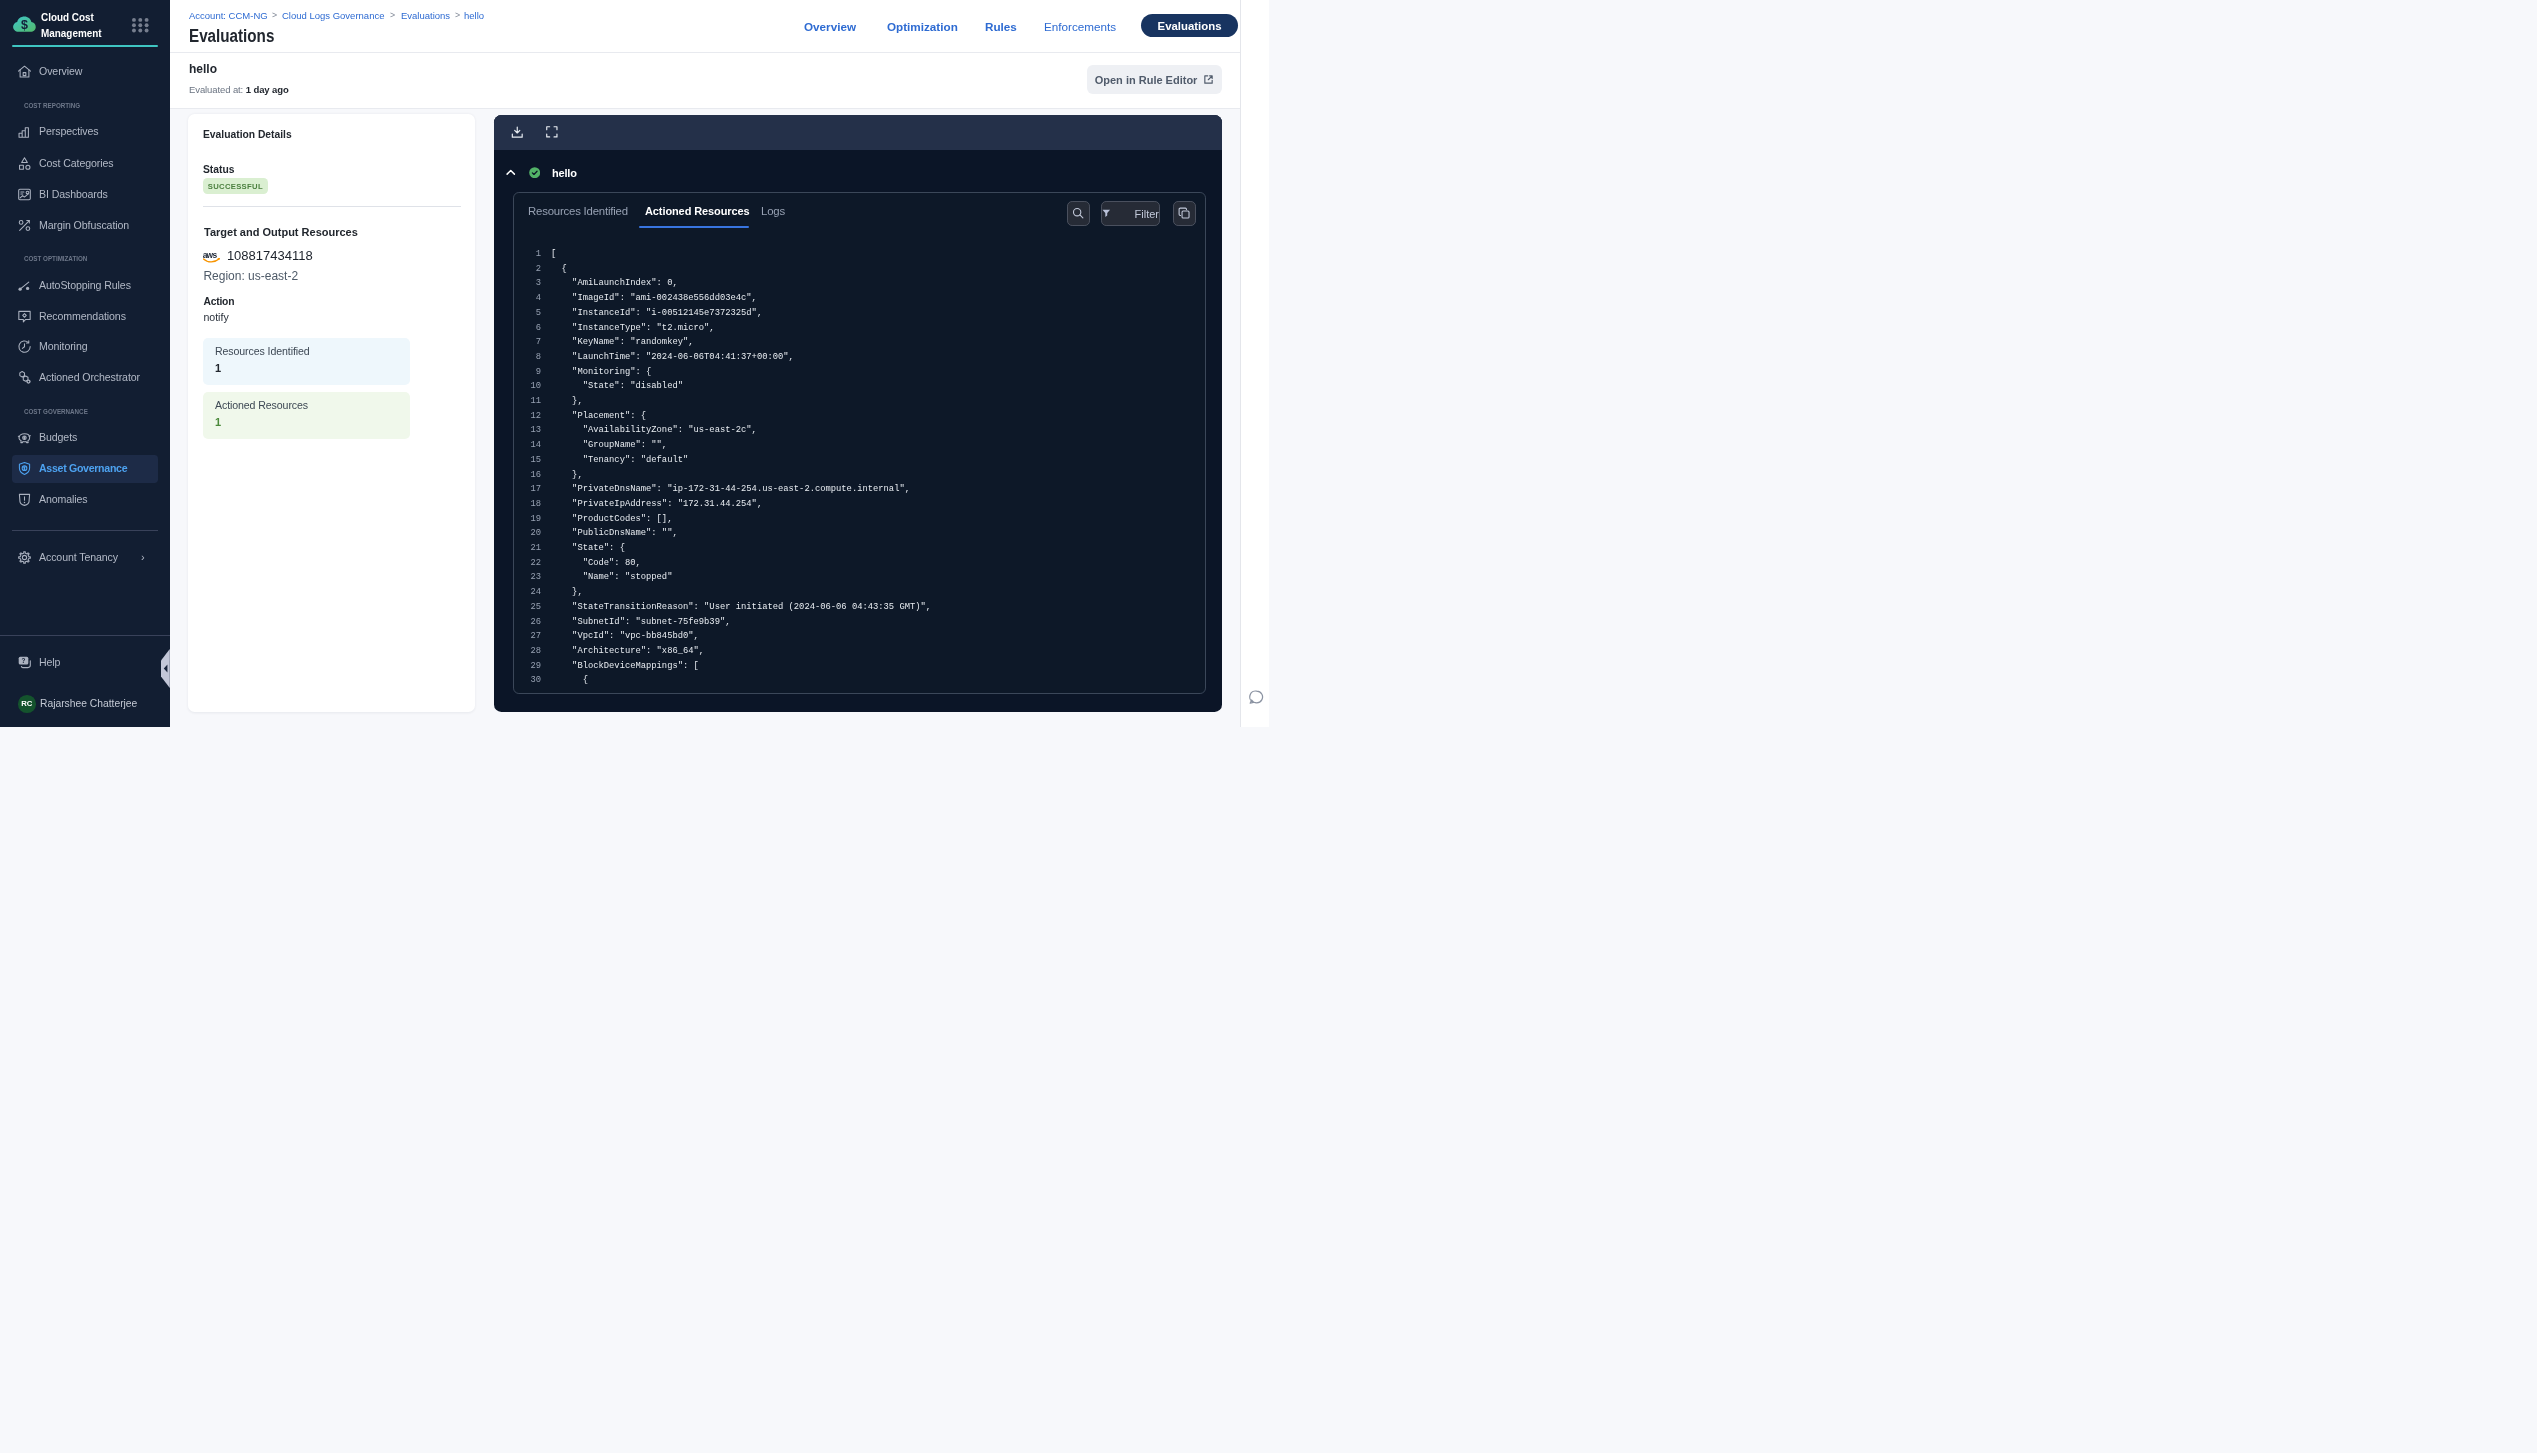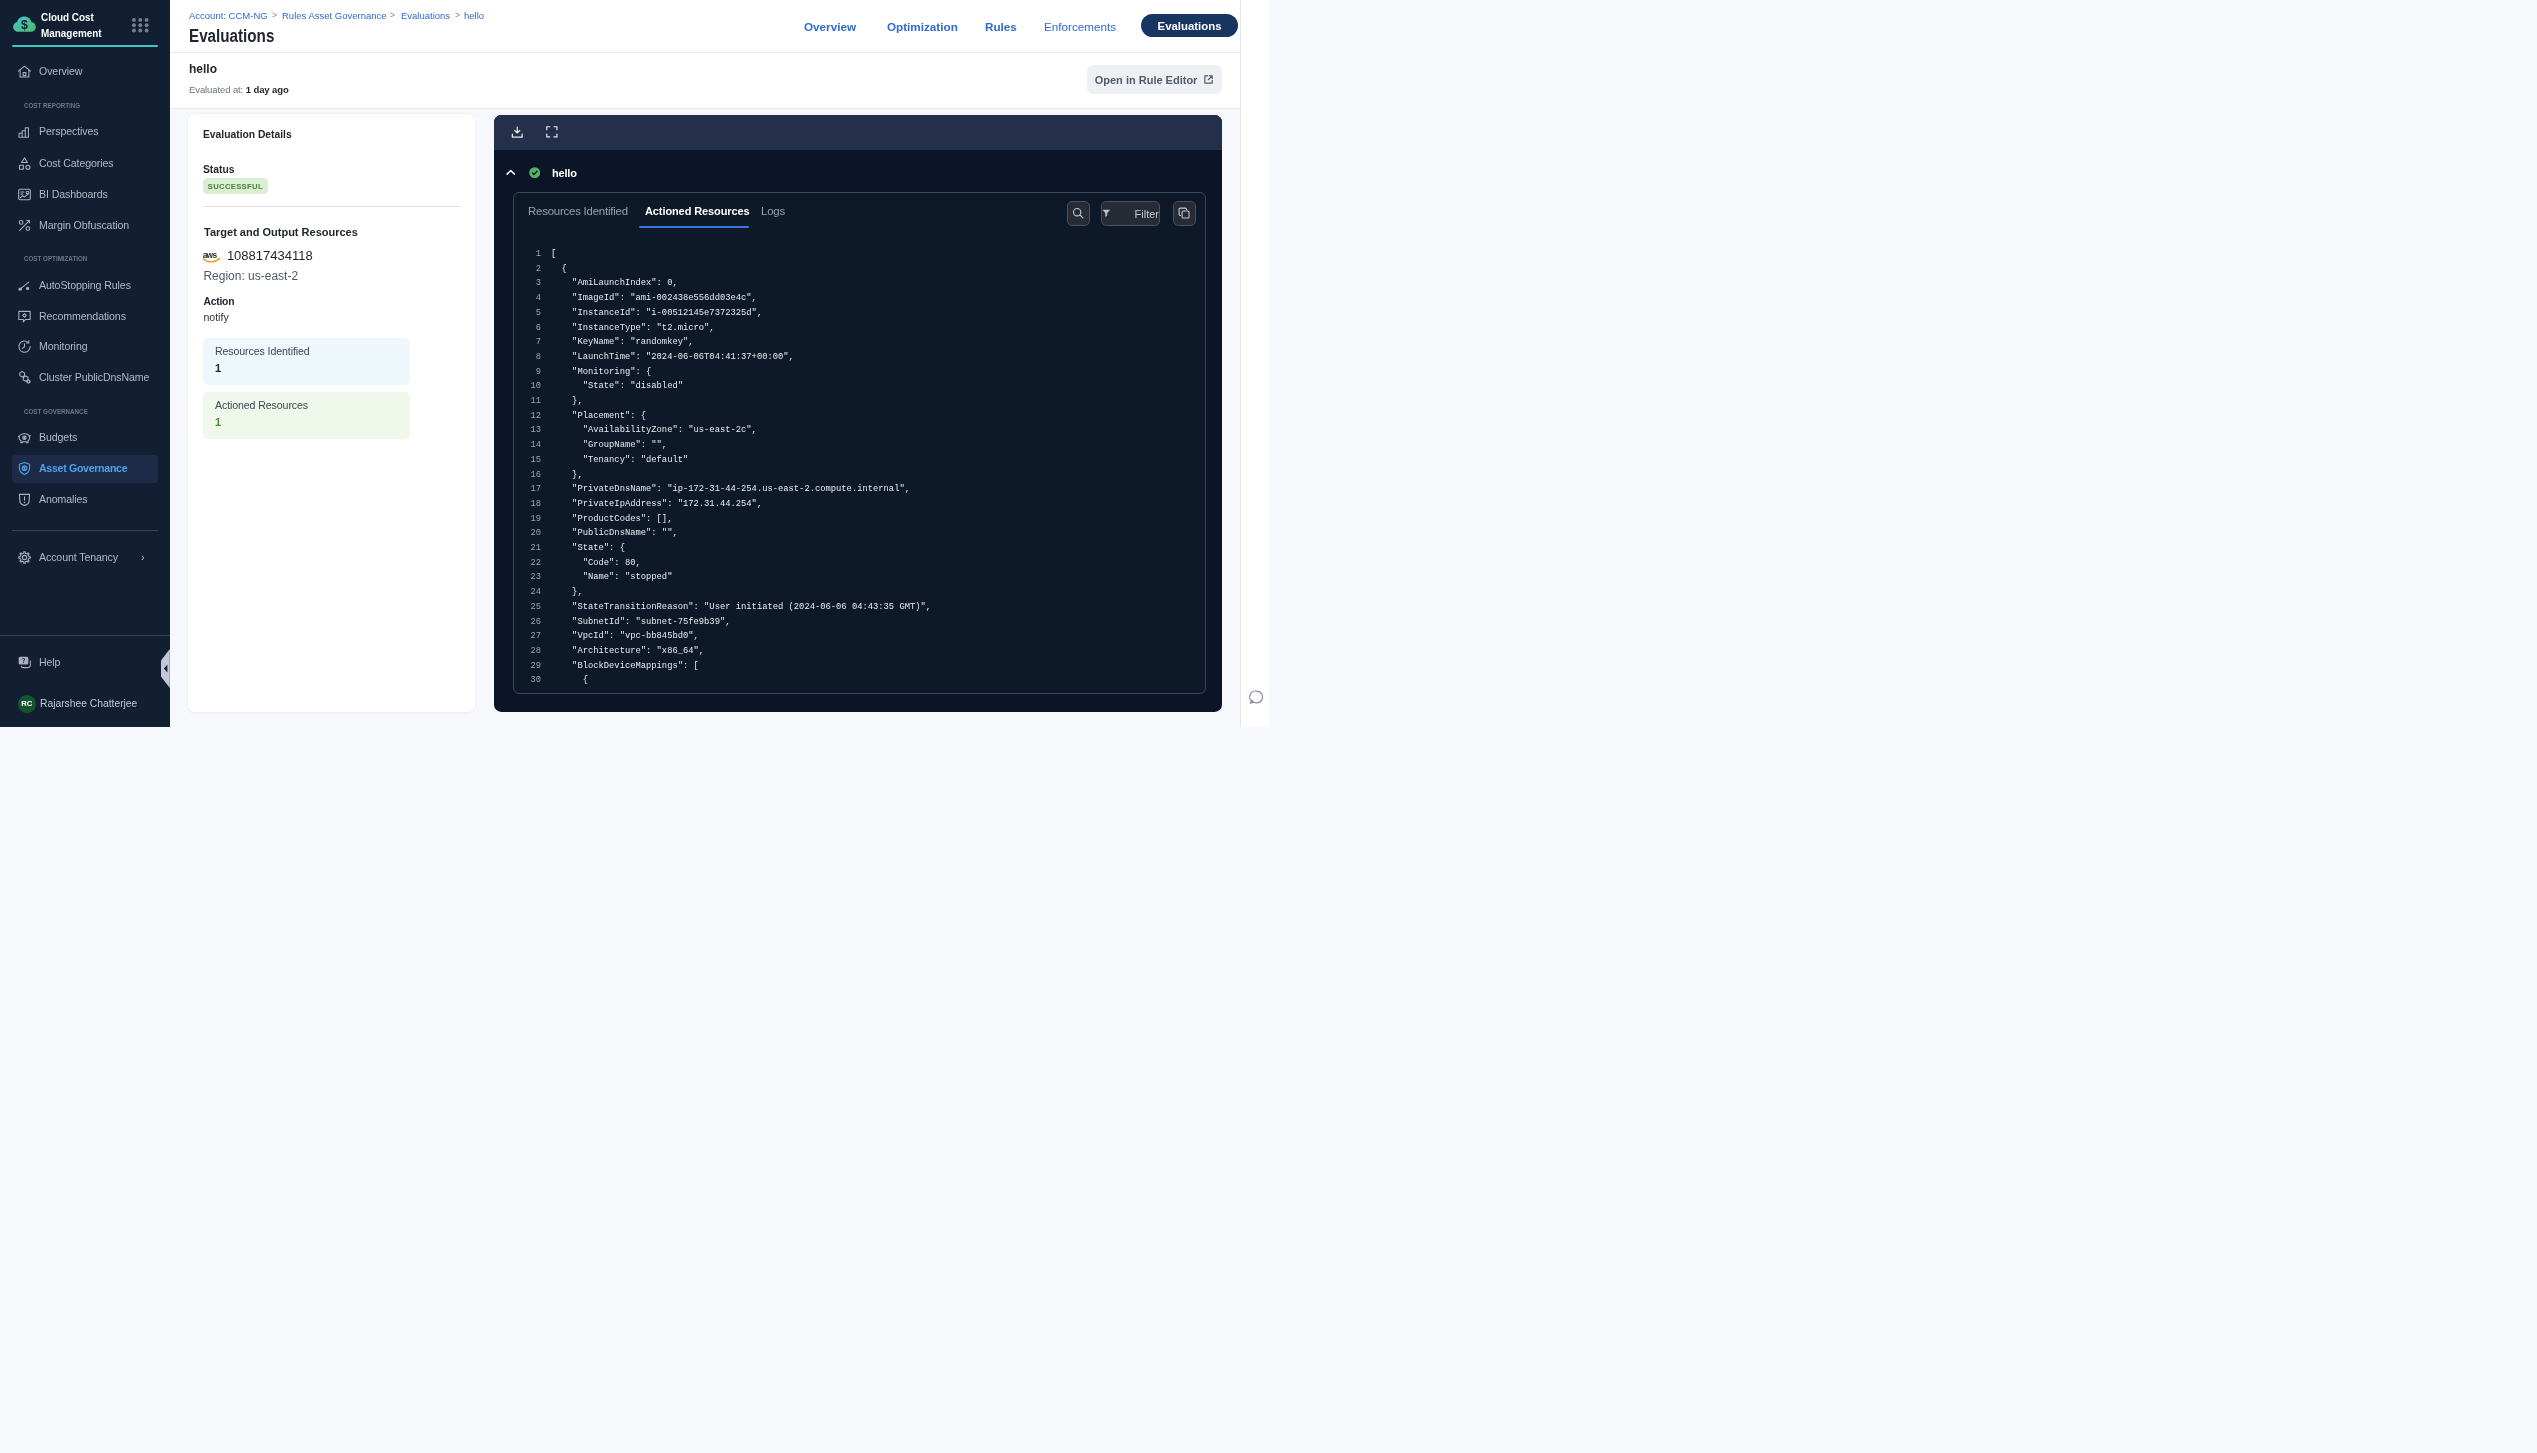--- a/index.html
+++ b/index.html
@@ -152,21 +152,21 @@
         <path stroke="#aab1bf" stroke-width="1.5" fill="none" stroke-linecap="round" stroke-linejoin="round" d="M12 8.2v4.2l-3 2.2"></path>
       </svg>
       <span style="color:#b2b9c6;font-weight:normal;letter-spacing:-0.1px">Monitoring</span>
     </div>
 <div class="ni" style="top:363px">
       <svg viewBox="0 0 24 24">
         <path stroke="#aab1bf" stroke-width="1.5" fill="none" stroke-linecap="round" stroke-linejoin="round" d="M8.7 3.6 12 5.5v3.8L8.7 11.2 5.4 9.3V5.5zM13.6 9.8l3.3 1.9v3.8l-3.3 1.9-3.3-1.9v-3.8z"></path>
         <circle fill="#aab1bf" cx="17.6" cy="17.8" r="3"></circle>
         <circle fill="#121e32" cx="17.6" cy="17.8" r="1.1"></circle>
       </svg>
-      <span style="color:#b2b9c6;font-weight:normal;letter-spacing:-0.1px">Cluster PublicDnsName</span>
+      <span style="color:#b2b9c6;font-weight:normal;letter-spacing:-0.1px">Actioned Orchestrator</span>
     </div>
 <div class="nh" style="top:407px">COST GOVERNANCE</div>
 <div class="ni" style="top:423px">
       <svg viewBox="0 0 24 24">
         <path stroke="#aab1bf" stroke-width="1.5" fill="none" stroke-linecap="round" stroke-linejoin="round" d="M4.2 12.8c0-3.5 3.3-6 7.8-6 4.3 0 7.3 2.3 7.3 5.5 0 2-1 3.5-2.6 4.5l.5 2.4h-2.3l-.5-1.4a9.8 9.8 0 0 1-4.8 0l-.5 1.4H6.8l.5-2.5c-1.9-1-3.1-2.3-3.1-3.9z"></path>
         <path stroke="#aab1bf" stroke-width="1.5" fill="none" stroke-linecap="round" stroke-linejoin="round" d="M18.4 10.2l1.8-.8M5 11l-1.7-.7"></path>
         <circle stroke="#aab1bf" stroke-width="1.5" fill="none" stroke-linecap="round" stroke-linejoin="round" cx="11.9" cy="12.3" r="2.5"></circle>
         <path stroke="#aab1bf" stroke-width="1.5" fill="none" stroke-linecap="round" stroke-linejoin="round" d="M11.9 10.6v3.4M11 11.5h1.8M11 13.1h1.8"></path>
       </svg>
       <span style="color:#b2b9c6;font-weight:normal;letter-spacing:-0.1px">Budgets</span>
@@ -210,21 +210,21 @@
 <div class="abs" style="left:40px;top:698px;color:#c3c9d4;font-size:10.3px">Rajarshee Chatterjee</div>
 <svg class="abs" style="left:161px;top:649px" width="8.8" height="39" viewBox="0 0 12 53">
       <path d="M12 0 L12 53 L6.5 46 L0 37.5 L0 15.5 L6.5 7 Z" fill="#c3c7d8"></path>
       <path d="M8.8 21 L3.8 26.5 L8.8 32 Z" fill="#17233a"></path>
     </svg>
 </div>
 
 <div id="hdr">
   <span class="crumb" style="left:19px">Account: CCM-NG</span>
     <span class="csep" style="left:102px">&gt;</span>
-    <span class="crumb" style="left:112px">Rules Asset Governance</span>
+    <span class="crumb" style="left:112px">Cloud Logs Governance</span>
     <span class="csep" style="left:220px">&gt;</span>
     <span class="crumb" style="left:231px">Evaluations</span>
     <span class="csep" style="left:285px">&gt;</span>
     <span class="crumb" style="left:294px">hello</span>
   <h1>Evaluations</h1>
   <a class="tn" style="position:absolute;left:634px;top:20px;color:#2e6bd2;font-size:11.7px;font-weight:bold">Overview</a>
     <a style="position:absolute;left:717px;top:20px;color:#2e6bd2;font-size:11.7px;font-weight:bold">Optimization</a>
     <a style="position:absolute;left:815px;top:20px;color:#2e6bd2;font-size:11.7px;font-weight:bold">Rules</a>
     <a style="position:absolute;left:874px;top:20px;color:#2e6bd2;font-size:11.7px;font-weight:normal">Enforcements</a>
     <div class="evalpill">Evaluations</div>

